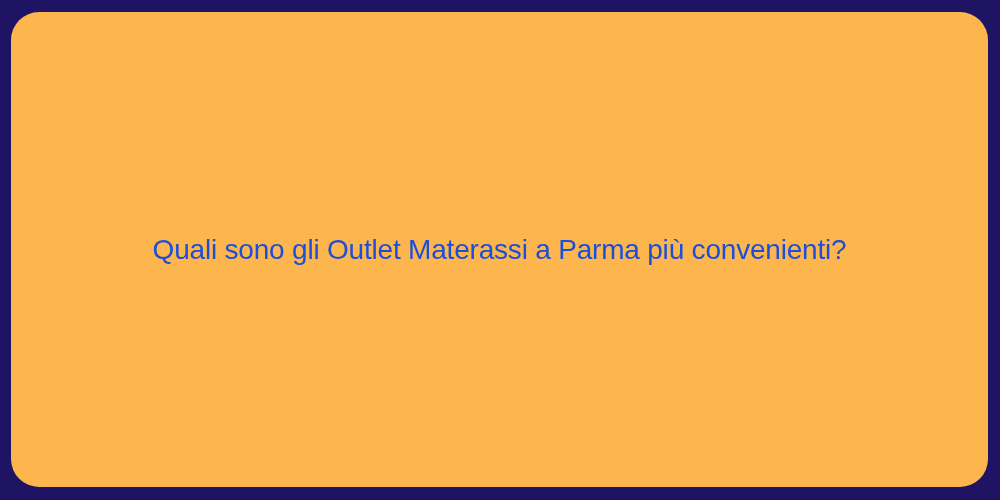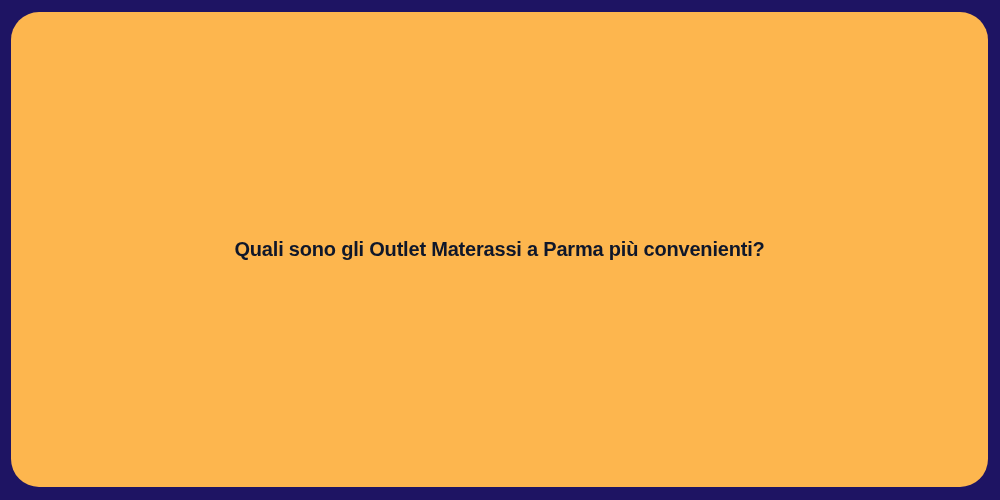--- a/index.html
+++ b/index.html
@@ -31,25 +31,25 @@
     display: flex;
     align-items: center;
     justify-content: center;
     text-align: center;
     padding: 0 40px;
   }
 
   #headline {
     margin: 0;
     font-family: "Liberation Sans", sans-serif;
-    font-size: 20px;
-    font-weight: bold;
+    font-size: 28px;
+    font-weight: normal;
     line-height: 1.25;
     letter-spacing: -0.2px;
-    color: #0f172a;
+    color: #1d4ed8;
     white-space: nowrap;
   }
 </style>
 </head>
 <body>
 
 <div id="banner-frame">
   <div id="banner-panel">
     <h1 id="headline">Quali sono gli Outlet Materassi a Parma più convenienti?</h1>
   </div>

